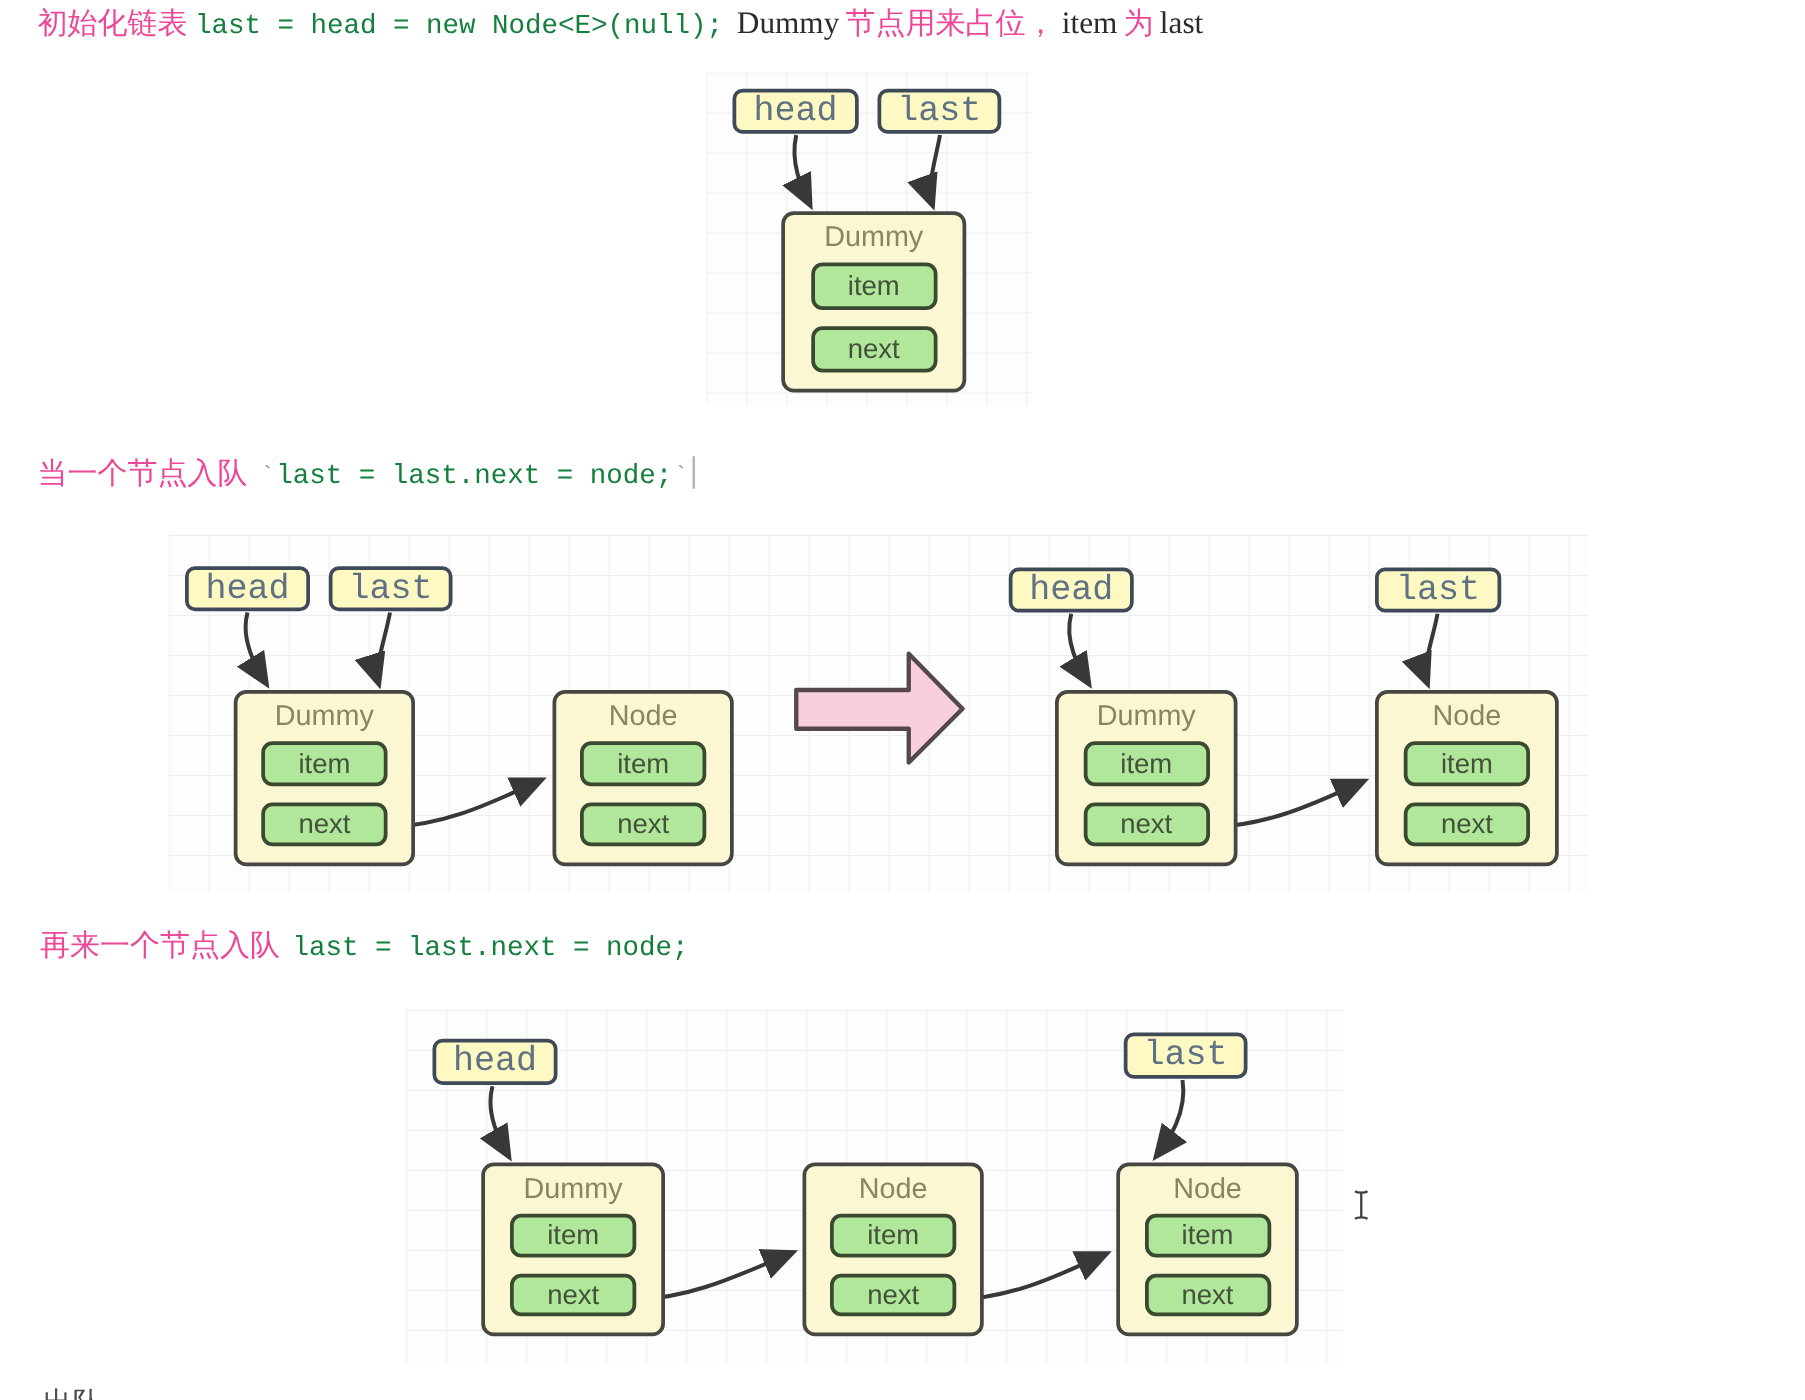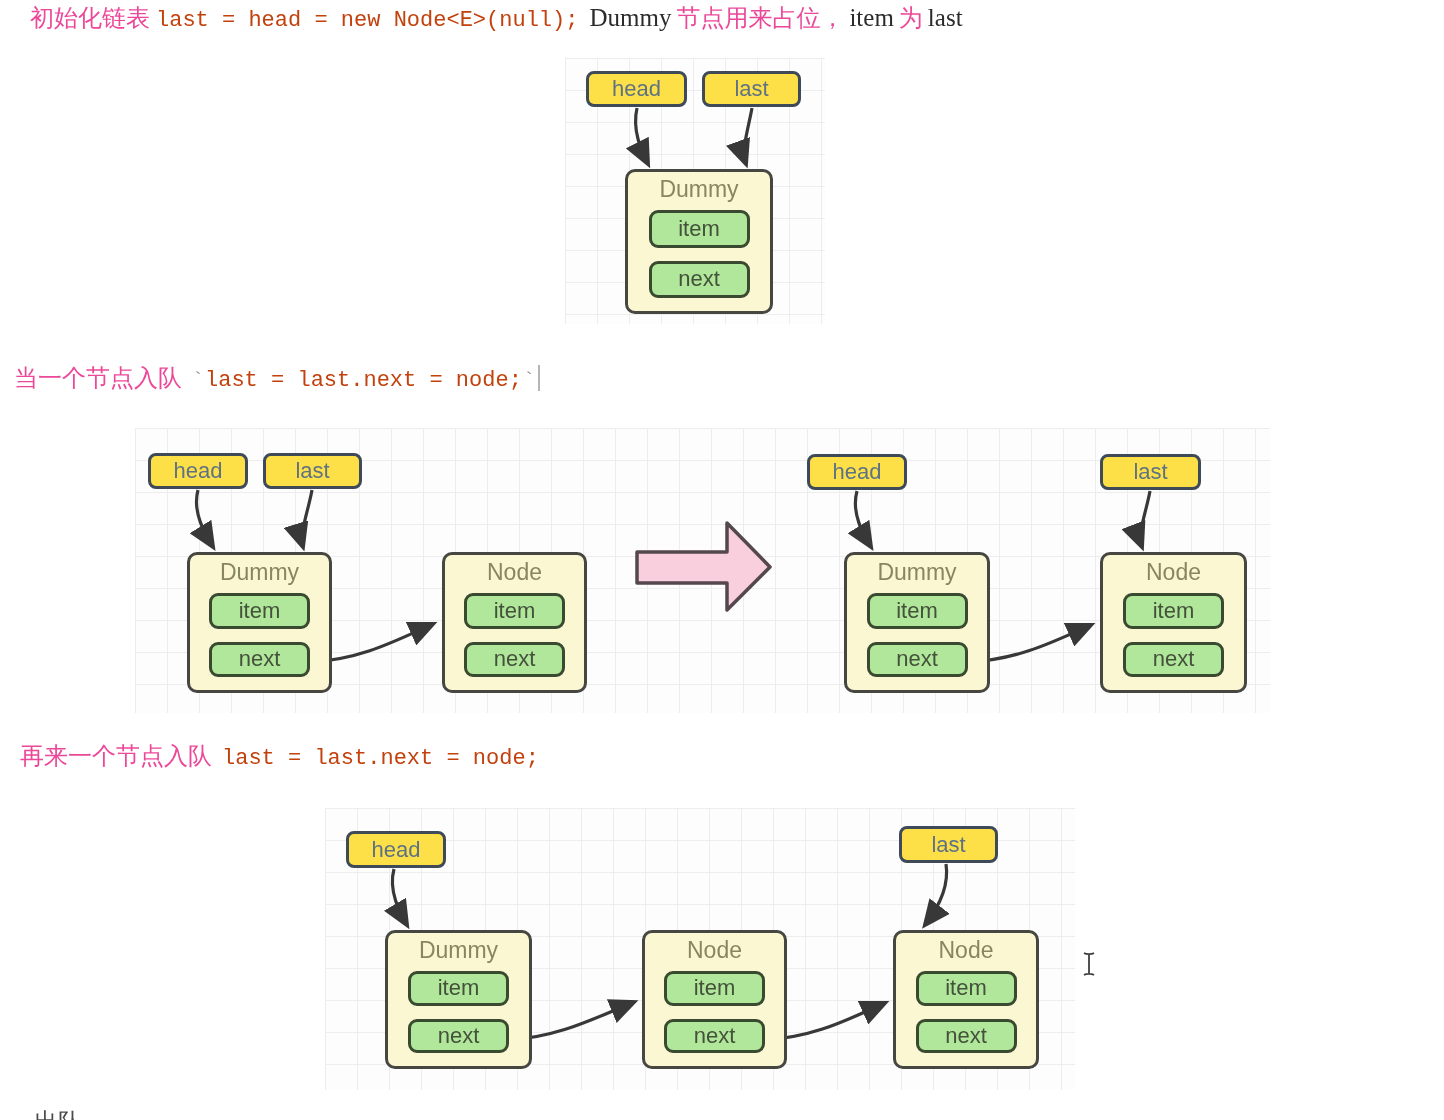--- a/index.html
+++ b/index.html
@@ -16,30 +16,30 @@
       linear-gradient(to bottom,#ededed 1px,transparent 1px);
     background-size:32px 32px;
     background-color:#fdfdfd;
   }
   
   .heading{
     position:absolute;z-index:4;display:flex;align-items:baseline;
     color:#2d2d2d;white-space:nowrap;
   }
   .zh{font-size:24px;font-family:"Liberation Sans",sans-serif;color:#ec4899;}
-  .code{font-size:22px;font-family:"Liberation Mono",monospace;color:#c2410c;margin:0 6px;}
+  .code{font-size:22px;font-family:"Liberation Mono",monospace;color:#15803d;margin:0 6px;}
   .serif{font-size:25px;font-family:"Liberation Serif",serif;color:#2b2b2b;margin:0 5px;}
   .tick{font-size:20px;font-family:"Liberation Mono",monospace;color:#999;}
   .caret{display:inline-block;width:0;height:26px;border-left:2px solid #b5b5b5;
          align-self:center;margin-left:3px;}
   
   .ref{
     position:absolute;z-index:3;box-sizing:border-box;
-    background:#fde047;border:3px solid #3e4a57;border-radius:8px;
-    color:#5f7284;font-size:22px;display:flex;align-items:center;justify-content:center;
+    background:#fef9c3;border:3px solid #3e4a57;border-radius:8px;
+    color:#5f7284;font-size:28px;display:flex;align-items:center;justify-content:center;font-family:Liberation Mono, monospace;
   }
   .nodebox{
     position:absolute;z-index:3;box-sizing:border-box;
     background:#fcf7d3;border:3px solid #474742;border-radius:10px;
     display:flex;flex-direction:column;align-items:center;
   }
   .nodetitle{
     font-size:23px;color:#87875f;margin-top:3px;margin-bottom:7px;line-height:28px;
   }
   .field{
@@ -60,29 +60,29 @@
 <div class="heading" style="left:30px;top:2px;">
   <span class="zh">初始化链表</span>
   <span class="code">last = head = new Node&lt;E&gt;(null);</span>
   <span class="serif">Dummy</span>
   <span class="zh">节点用来占位，</span>
   <span class="serif">item</span>
   <span class="zh">为</span>
   <span class="serif">last</span>
 </div>
 
-<div class="heading" style="left:14px;top:362px;justify-content:space-between;">
+<div class="heading" style="left:30px;top:362px;justify-content:space-between;">
   <span class="zh">当一个节点入队</span>
   <span class="tick" style="margin-left:10px;">`</span>
   <span class="code" style="margin:0 1px;">last = last.next = node;</span>
   <span class="tick">`</span>
   <span class="caret"></span>
 </div>
 
-<div class="heading" style="left:20px;top:740px;">
+<div class="heading" style="left:32px;top:740px;">
   <span class="zh">再来一个节点入队</span>
   <span class="code" style="margin-left:10px;">last = last.next = node;</span>
 </div>
 
 <div class="partial" style="left:34px;top:1106px;">出队</div>
 
 <div class="grid" style="left:565px;top:58px;width:260px;height:266px;"></div>
 
 <svg class="arrows" style="left:565px;top:58px;" width="260" height="266" viewBox="0 0 260 266">
   <defs>

